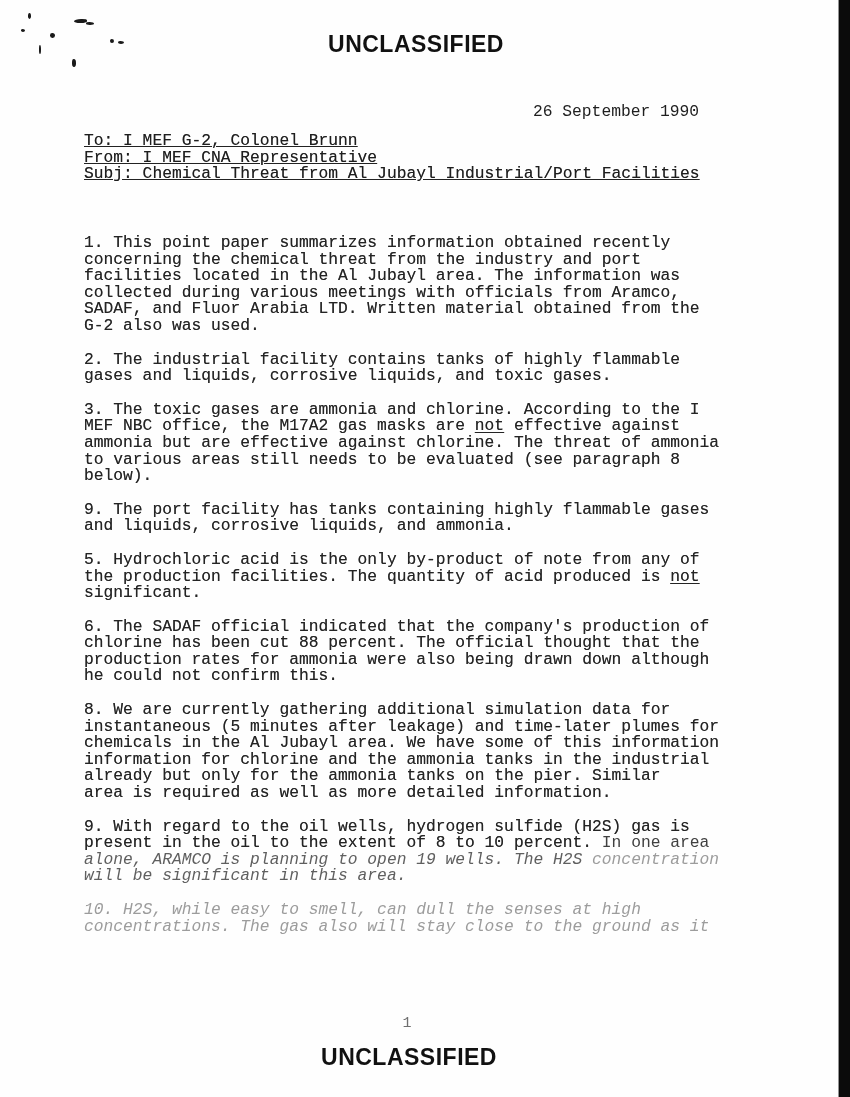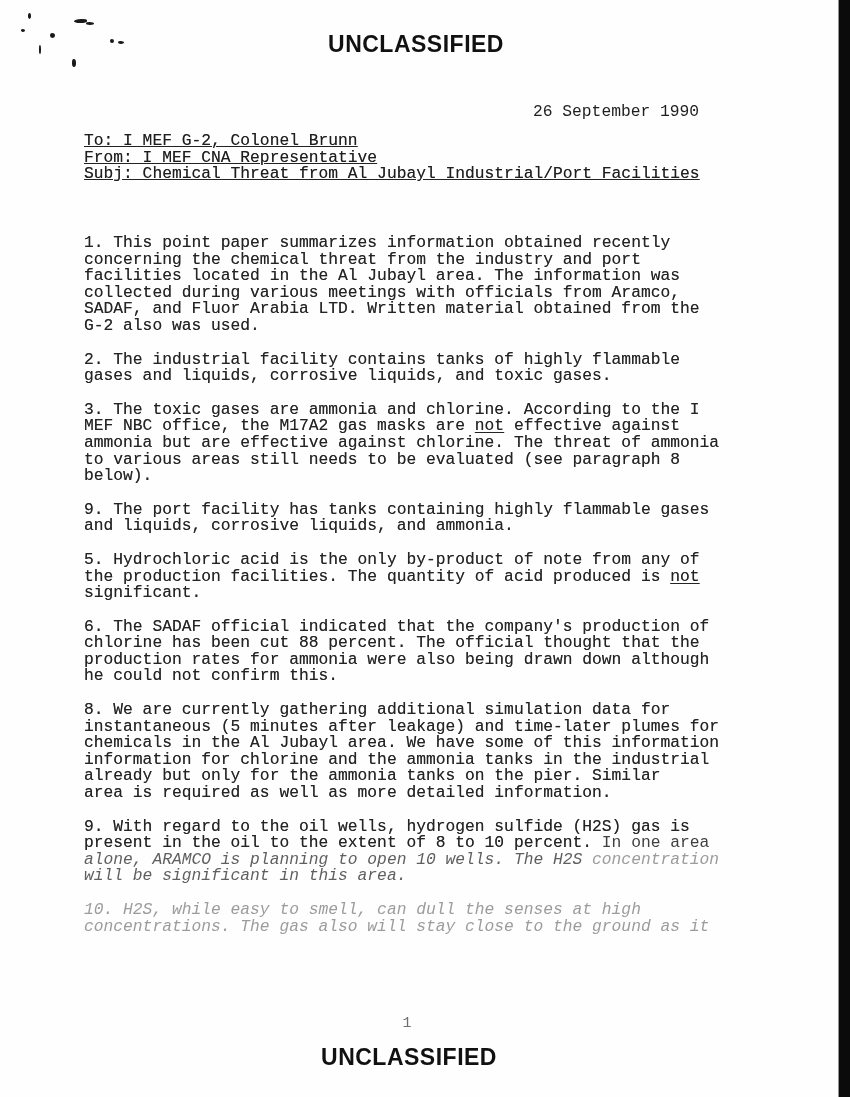--- a/index.html
+++ b/index.html
@@ -122,21 +122,21 @@
         <div class="line">8. We are currently gathering additional simulation data for</div>
         <div class="line">instantaneous (5 minutes after leakage) and time-later plumes for</div>
         <div class="line">chemicals in the Al Jubayl area. We have some of this information</div>
         <div class="line">information for chlorine and the ammonia tanks in the industrial</div>
         <div class="line">already but only for the ammonia tanks on the pier. Similar</div>
         <div class="line">area is required as well as more detailed information.</div>
       </div>
       <div class="para">
         <div class="line">9. With regard to the oil wells, hydrogen sulfide (H2S) gas is</div>
         <div class="line"><span>present in the oil to the extent of 8 to 10 percent. </span><span class="dim2">In one area</span></div>
-        <div class="line dim1 slant"><span>alone, ARAMCO is planning to open 10 wells. The H2S </span><span class="dim3">concentration</span></div>
+        <div class="line dim1 slant"><span>alone, ARAMCO is planning to open 19 wells. The H2S </span><span class="dim3">concentration</span></div>
         <div class="line dim1 slant">will be significant in this area.</div>
       </div>
       <div class="para">
         <div class="line dim3 slant">10. H2S, while easy to smell, can dull the senses at high</div>
         <div class="line dim3 slant">concentrations. The gas also will stay close to the ground as it</div>
       </div>
     </div>
 
   <div class="pagenum">1</div>
 

